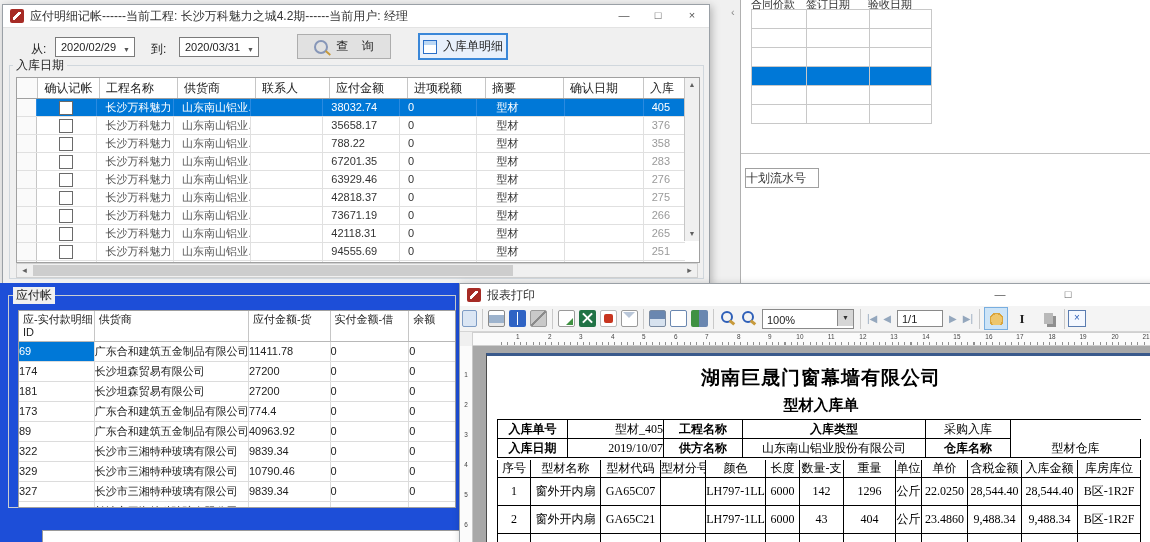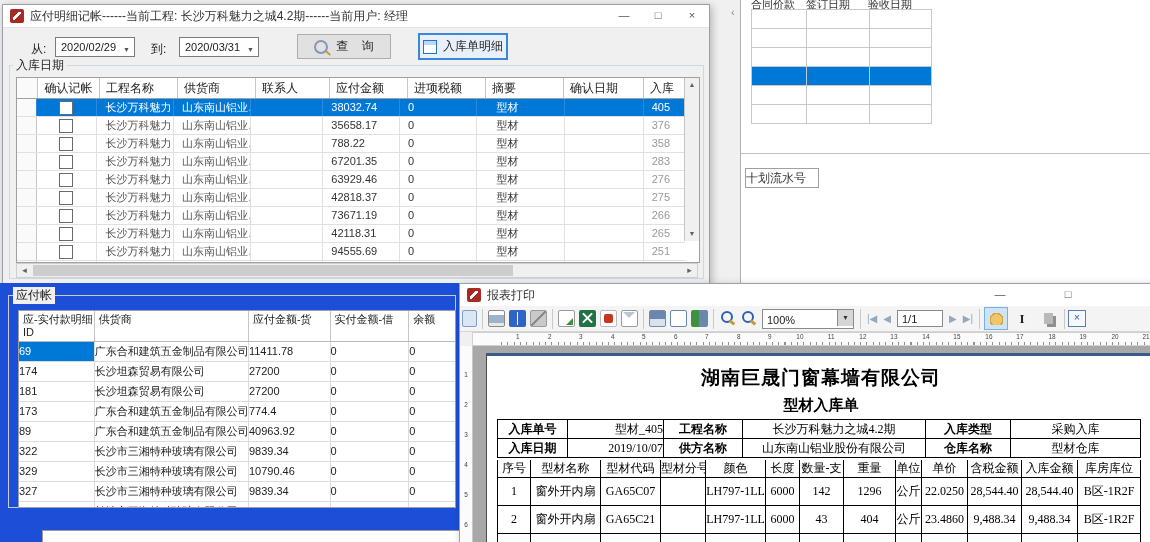--- a/index.html
+++ b/index.html
@@ -609,21 +609,20 @@
           <div class="vn">6</div>
         </div>
       <div class="page rep">
         <div class="company">湖南巨晟门窗幕墙有限公司</div>
         <div class="doctitle">型材入库单</div>
         <div class="info-table">
             <div class="inforow">
             <div class="ifc lab">入库单号</div>
             <div class="ifc">型材_405</div>
             <div class="ifc lab">工程名称</div>
-            <div class="ifc">长沙万科魅力之城4.2期</div>
             <div class="ifc lab">入库类型</div>
             <div class="ifc">采购入库</div>
           </div>
             <div class="inforow">
             <div class="ifc lab">入库日期</div>
             <div class="ifc">2019/10/07</div>
             <div class="ifc lab">供方名称</div>
             <div class="ifc">山东南山铝业股份有限公司</div>
             <div class="ifc lab">仓库名称</div>
             <div class="ifc">型材仓库</div>

